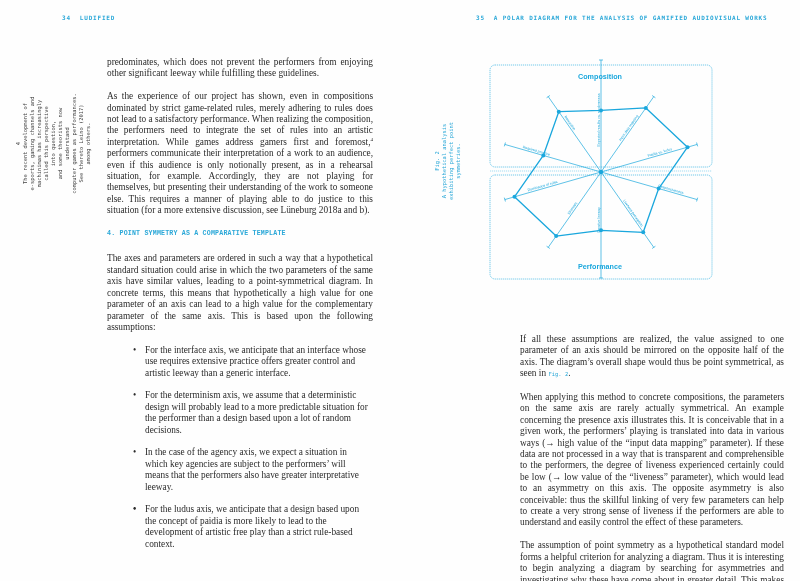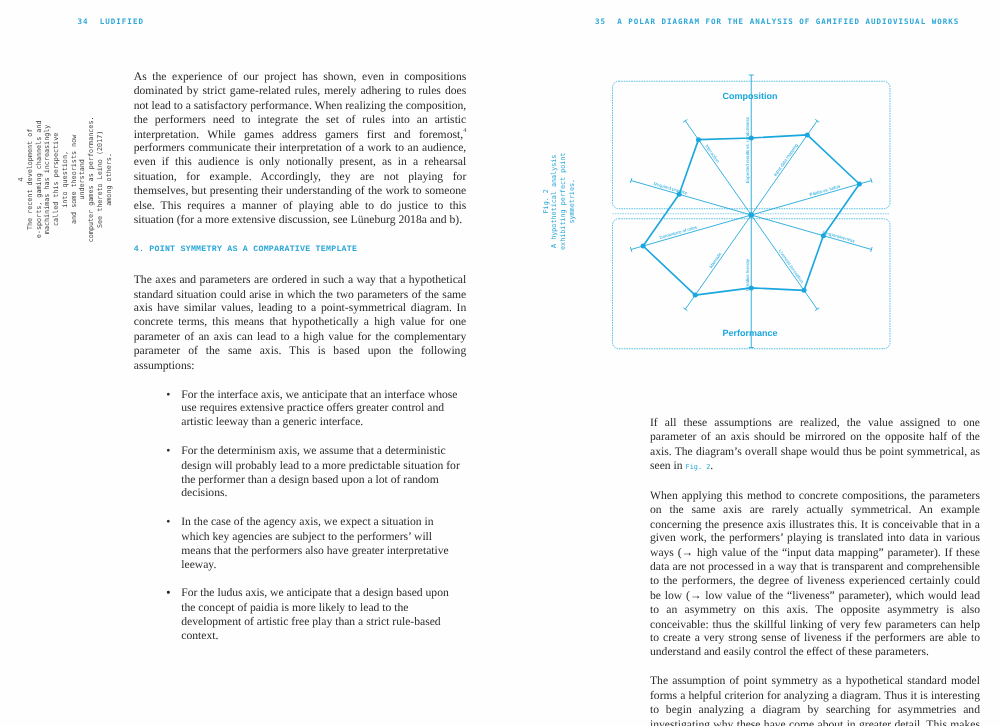--- a/index.html
+++ b/index.html
@@ -44,20 +44,21 @@
     <div>called this perspective</div>
     <div>into question,</div>
     <div>and some theorists now</div>
     <div>understand</div>
     <div>computer games as performances.</div>
     <div>See thereto Leino (2017)</div>
     <div>among others.</div>
   </div>
 
   <div class="body-text">
+    <p>predominates, which does not prevent the performers from enjoying other significant leeway while fulfilling these guidelines.</p>
     <p><span>As the experience of our project has shown, even in compositions dominated by strict game-related rules, merely adhering to rules does not lead to a satisfactory performance. When realizing the composition, the performers need to integrate the set of rules into an artistic interpretation. While games address gamers first and foremost,</span><sup>4</sup> <span>performers communicate their interpretation of a work to an audience, even if this audience is only notionally present, as in a rehearsal situation, for example. Accordingly, they are not playing for themselves, but presenting their understanding of the work to someone else. This requires a manner of playing able to do justice to this situation (for a more extensive discussion, see Lüneburg 2018a and b).</span></p>
     <p class="section-head">4. POINT SYMMETRY AS A COMPARATIVE TEMPLATE</p>
     <p>The axes and parameters are ordered in such a way that a hypothetical standard situation could arise in which the two parameters of the same axis have similar values, leading to a point-symmetrical diagram. In concrete terms, this means that hypothetically a high value for one parameter of an axis can lead to a high value for the complementary parameter of the same axis. This is based upon the following assumptions:</p>
     <ul class="bullets">
       <li><span class="bullet">•</span><span>For the interface axis, we anticipate that an interface whose use requires extensive practice offers greater control and artistic leeway than a generic interface.</span></li>
       <li><span class="bullet">•</span><span>For the determinism axis, we assume that a deterministic design will probably lead to a more predictable situation for the performer than a design based upon a lot of random decisions.</span></li>
       <li><span class="bullet">•</span><span>In the case of the agency axis, we expect a situation in which key agencies are subject to the performers’ will means that the performers also have greater interpretative leeway.</span></li>
       <li><span class="bullet">•</span></li>
       <li><span class="bullet">•</span><span>For the ludus axis, we anticipate that a design based upon the concept of paidia is more likely to lead to the development of artistic free play than a strict rule-based context.</span></li>
     </ul>

